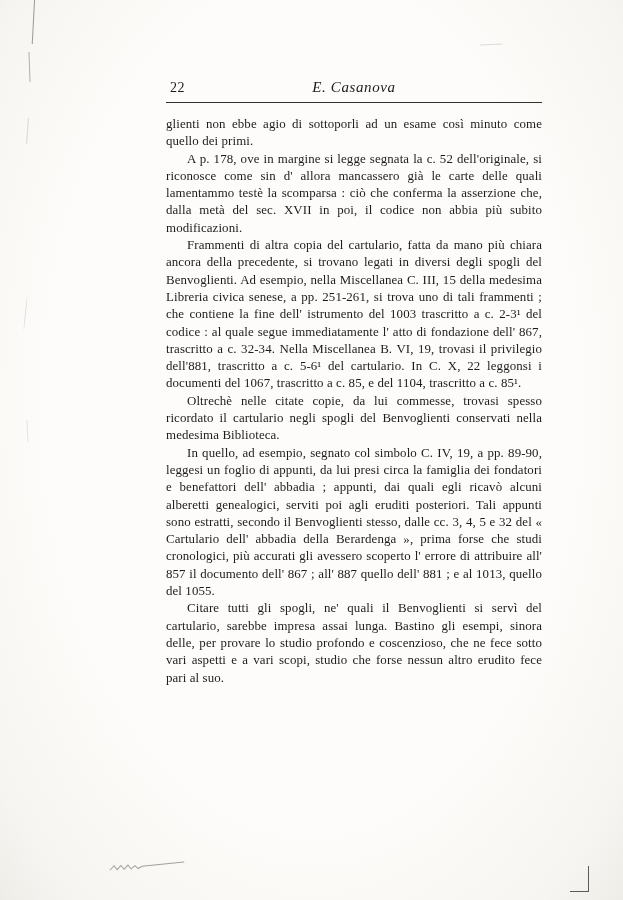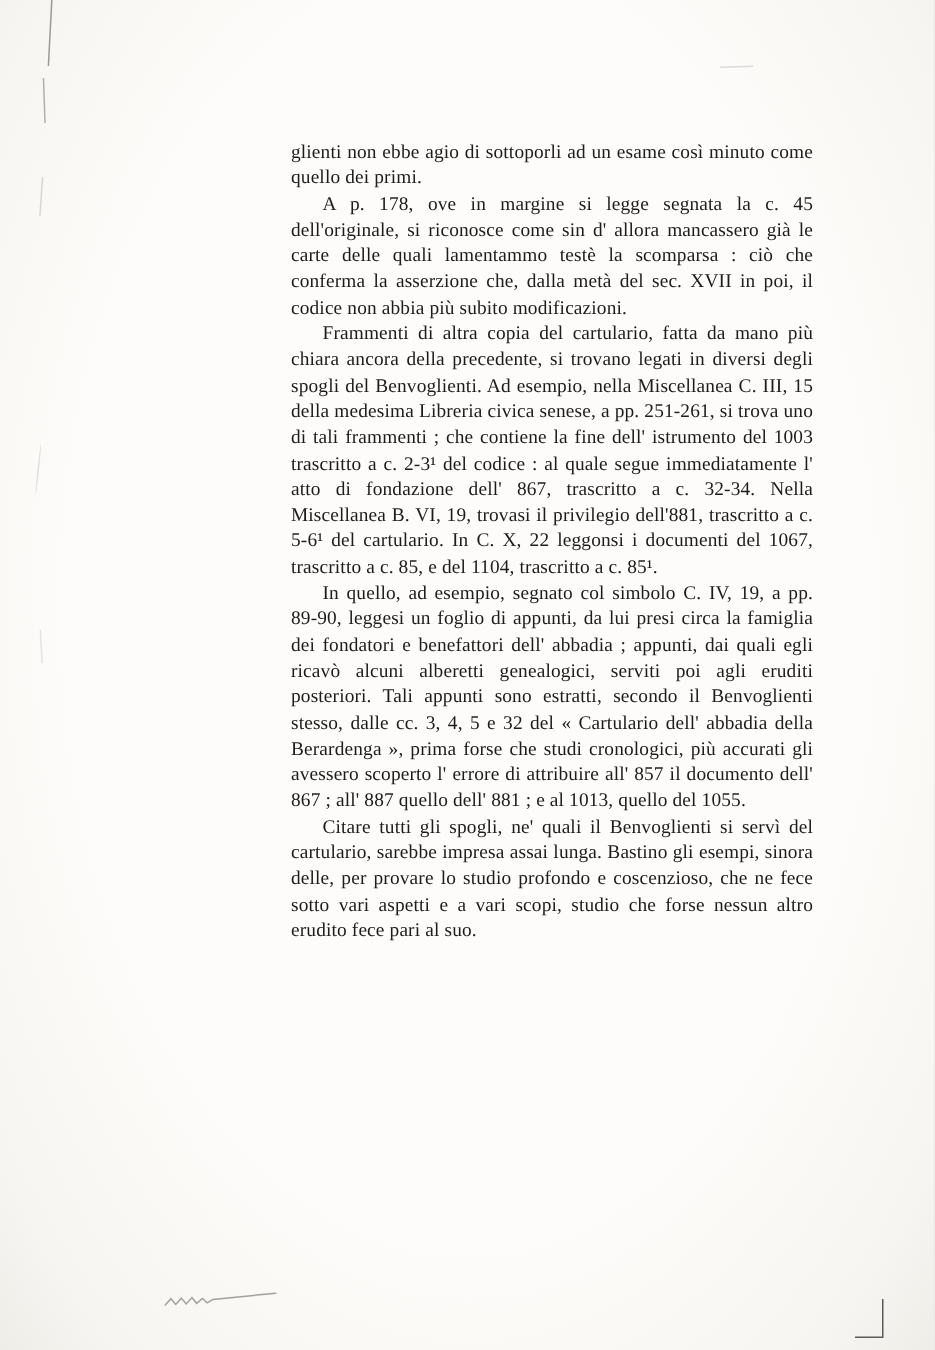--- a/index.html
+++ b/index.html
@@ -45,21 +45,20 @@
     font-style: italic;
     font-size: 15px;
     letter-spacing: 0.6px;
   }
   .text-block {
     margin-top: 13px;
     font-size: 12.9px;
     line-height: 17.3px;
     text-align: justify;
     letter-spacing: 0.1px;
-    margin-left: 28px;
   }
   .para {
     margin: 0;
     text-indent: 21px;
   }
   .para.no-indent {
     text-indent: 0;
   }
   
   .artifact {
@@ -119,24 +118,29 @@
   <div class="artifact a-dash-topright"></div>
 
   <svg class="artifact a-squiggle" viewBox="0 0 80 16" xmlns="http://www.w3.org/2000/svg">
     <path d="M2,10 l4,-4 l3,4 l4,-4 l3,4 l4,-4 l3,4 l4,-3 l3,3 l4,-2 L76,6" fill="none" stroke="rgba(90,90,90,0.55)" stroke-width="1" stroke-linecap="round" transform="rotate(-3 40 8)"></path>
   </svg>
 
   <div class="artifact a-corner-bracket"></div>
 
   <div class="content">
 
+    <div class="header">
+      <span class="pagenum">22</span>
+      <span class="running-head">E. Casanova</span>
+    </div>
 
     <div class="text-block">
       <p class="para no-indent">glienti non ebbe agio di sottoporli ad un esame così minuto come quello dei primi.</p>
-      <p class="para">A p. 178, ove in margine si legge segnata la c. 45 dell'originale, si riconosce come sin d' allora mancassero già le carte delle quali lamentammo testè la scomparsa : ciò che conferma la asserzione che, dalla metà del sec. XVII in poi, il codice non abbia più subito modificazioni.</p>
+      <p class="para">A p. 178, ove in margine si legge segnata la c. 52 dell'originale, si riconosce come sin d' allora mancassero già le carte delle quali lamentammo testè la scomparsa : ciò che conferma la asserzione che, dalla metà del sec. XVII in poi, il codice non abbia più subito modificazioni.</p>
       <p class="para">Frammenti di altra copia del cartulario, fatta da mano più chiara ancora della precedente, si trovano legati in diversi degli spogli del Benvoglienti. Ad esempio, nella Miscellanea C. III, 15 della medesima Libreria civica senese, a pp. 251-261, si trova uno di tali frammenti ; che contiene la fine dell' istrumento del 1003 trascritto a c. 2-3¹ del codice : al quale segue immediatamente l' atto di fondazione dell' 867, trascritto a c. 32-34. Nella Miscellanea B. VI, 19, trovasi il privilegio dell'881, trascritto a c. 5-6¹ del cartulario. In C. X, 22 leggonsi i documenti del 1067, trascritto a c. 85, e del 1104, trascritto a c. 85¹.</p>
+      <p class="para">Oltrechè nelle citate copie, da lui commesse, trovasi spesso ricordato il cartulario negli spogli del Benvoglienti conservati nella medesima Biblioteca.</p>
       <p class="para">In quello, ad esempio, segnato col simbolo C. IV, 19, a pp. 89-90, leggesi un foglio di appunti, da lui presi circa la famiglia dei fondatori e benefattori dell' abbadia ; appunti, dai quali egli ricavò alcuni alberetti genealogici, serviti poi agli eruditi posteriori. Tali appunti sono estratti, secondo il Benvoglienti stesso, dalle cc. 3, 4, 5 e 32 del « Cartulario dell' abbadia della Berardenga », prima forse che studi cronologici, più accurati gli avessero scoperto l' errore di attribuire all' 857 il documento dell' 867 ; all' 887 quello dell' 881 ; e al 1013, quello del 1055.</p>
       <p class="para">Citare tutti gli spogli, ne' quali il Benvoglienti si servì del cartulario, sarebbe impresa assai lunga. Bastino gli esempi, sinora delle, per provare lo studio profondo e coscenzioso, che ne fece sotto vari aspetti e a vari scopi, studio che forse nessun altro erudito fece pari al suo.</p>
     </div>
 
   </div>
 
 </div>
 
 </body></html>

